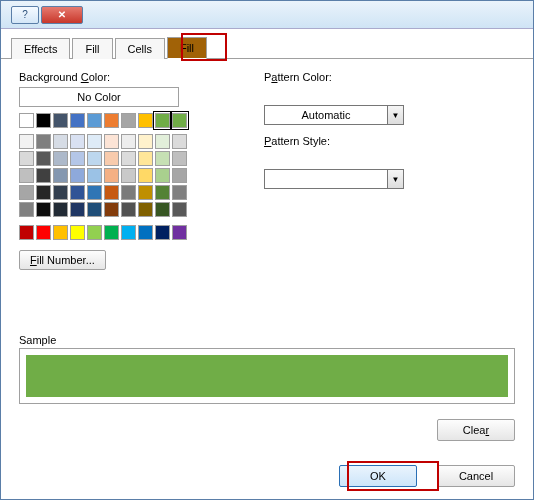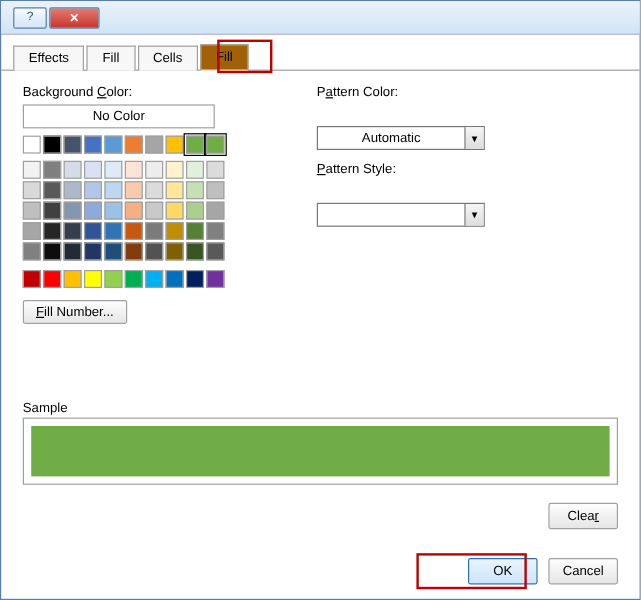--- a/index.html
+++ b/index.html
@@ -24,23 +24,23 @@
   .sw.sel { outline: 1px solid #000; outline-offset: 1px; }
   .btnrow { margin-top: 10px; display: flex; gap: 6px; }
   .btn2 { padding: 3px 10px; border: 1px solid #a0a0a0; background: linear-gradient(#fdfdfd,#e6e6e6); border-radius: 2px; }
   .select { width: 140px; height: 20px; border: 1px solid #767676; display: flex; align-items: center; margin-bottom: 10px; background: #fff; margin-top: 22px; }
   .select .val { flex: 1; text-align: center; }
   .select .arrow { width: 16px; height: 100%; border-left: 1px solid #767676; display: flex; align-items: center; justify-content: center; font-size: 8px; background: linear-gradient(#f5f5f5,#ddd); }
   .sample-area { position: absolute; left: 18px; right: 18px; top: 333px; }
   .sample-label { margin-bottom: 2px; display: block; }
   .sample-box { height: 56px; border: 1px solid #a0a0a0; padding: 6px; }
   .sample-inner { width: 100%; height: 100%; }
-  .footer { position: absolute; right: 18px; bottom: 12px; display: flex; gap: 9px; align-items: center; }
+  .footer { position: absolute; right: 18px; bottom: 12px; display: flex; gap: 20px; align-items: center; }
   .clear-wrap { position: absolute; right: 18px; top: 418px; }
-  .fbtn { width: 58px; height: 22px; border: 1px solid #a0a0a0; background: linear-gradient(#fdfdfd,#e6e6e6); border-radius: 2px; display:flex;align-items:center;justify-content:center; }
+  .fbtn { width: 78px; height: 22px; border: 1px solid #a0a0a0; background: linear-gradient(#fdfdfd,#e6e6e6); border-radius: 2px; display:flex;align-items:center;justify-content:center; }
   .fbtn.ok { border: 1px solid #2a6fb5; background: linear-gradient(#eaf4fd,#cde5fa); }
 </style>
 </head>
 <body>
 
 <div class="dialog">
 
   <div class="titlebar">
     <div class="btn help">?</div>
     <div class="btn close">✕</div>

